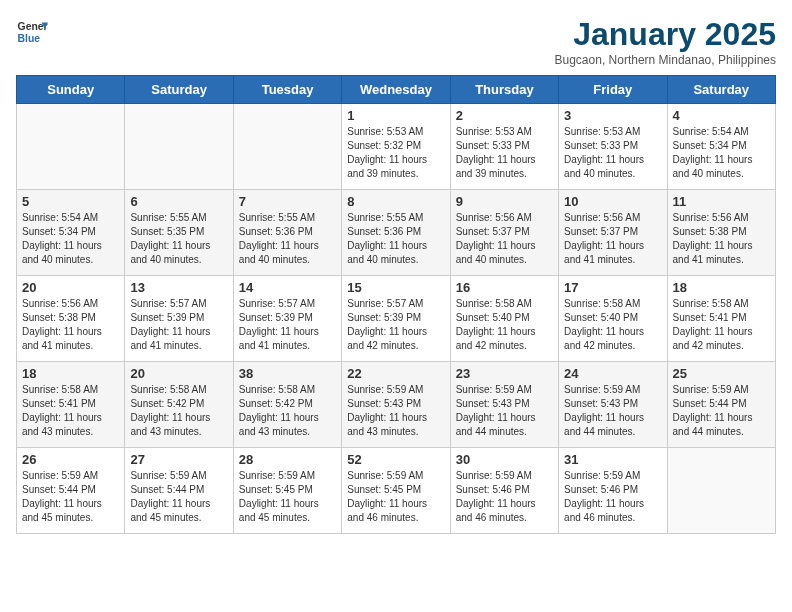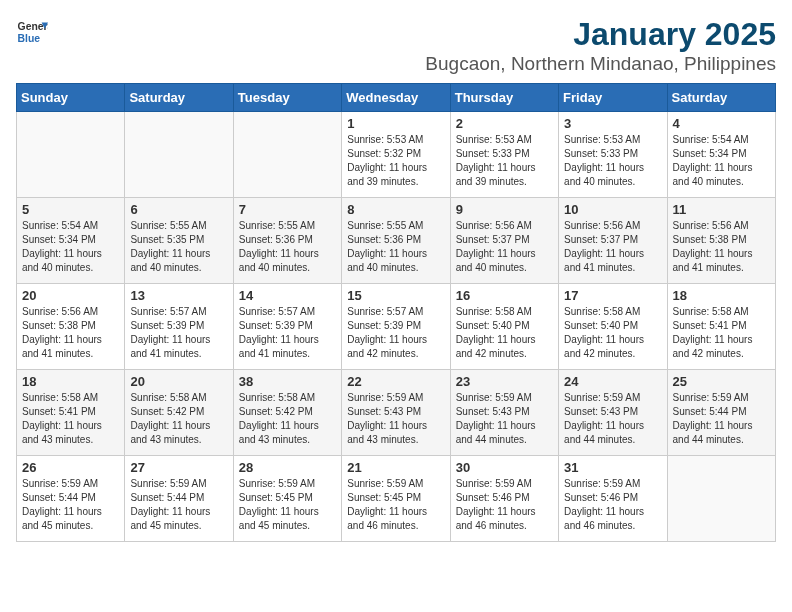--- a/index.html
+++ b/index.html
@@ -27,33 +27,33 @@
     }
     .title-block {
       text-align: right;
     }
     .calendar-title {
       font-size: 32px;
       font-weight: bold;
       color: #0c4a6e;
     }
     .calendar-subtitle {
-      font-size: 19px;
+      font-size: 12px;
       color: #555;
     }
     table {
       width: 100%;
       border-collapse: collapse;
       table-layout: fixed;
     }
     thead tr th {
       background-color: #2a6db5;
       color: #fff;
-      text-align: left;
-      padding: 6px 4px;
+      text-align: center;
+      padding: 6px 16px;
       font-size: 13px;
       border: 1px solid #1a5a9a;
     }
     tbody tr td {
       border: 1px solid #ccc;
       vertical-align: top;
       padding: 4px 5px;
       font-size: 10.5px;
       color: #333;
       height: 86px;
@@ -282,21 +282,21 @@
 Sunset: 5:44 PM
 Daylight: 11 hours and 45 minutes.</div>
         </td>
         <td>
           <span class="day-number">28</span>
           <div class="cell-content" style="white-space: pre-line;">Sunrise: 5:59 AM
 Sunset: 5:45 PM
 Daylight: 11 hours and 45 minutes.</div>
         </td>
         <td>
-          <span class="day-number">21</span>
+          <span class="day-number">52</span>
           <div class="cell-content" style="white-space: pre-line;">Sunrise: 5:59 AM
 Sunset: 5:45 PM
 Daylight: 11 hours and 46 minutes.</div>
         </td>
         <td>
           <span class="day-number">30</span>
           <div class="cell-content" style="white-space: pre-line;">Sunrise: 5:59 AM
 Sunset: 5:46 PM
 Daylight: 11 hours and 46 minutes.</div>
         </td>

